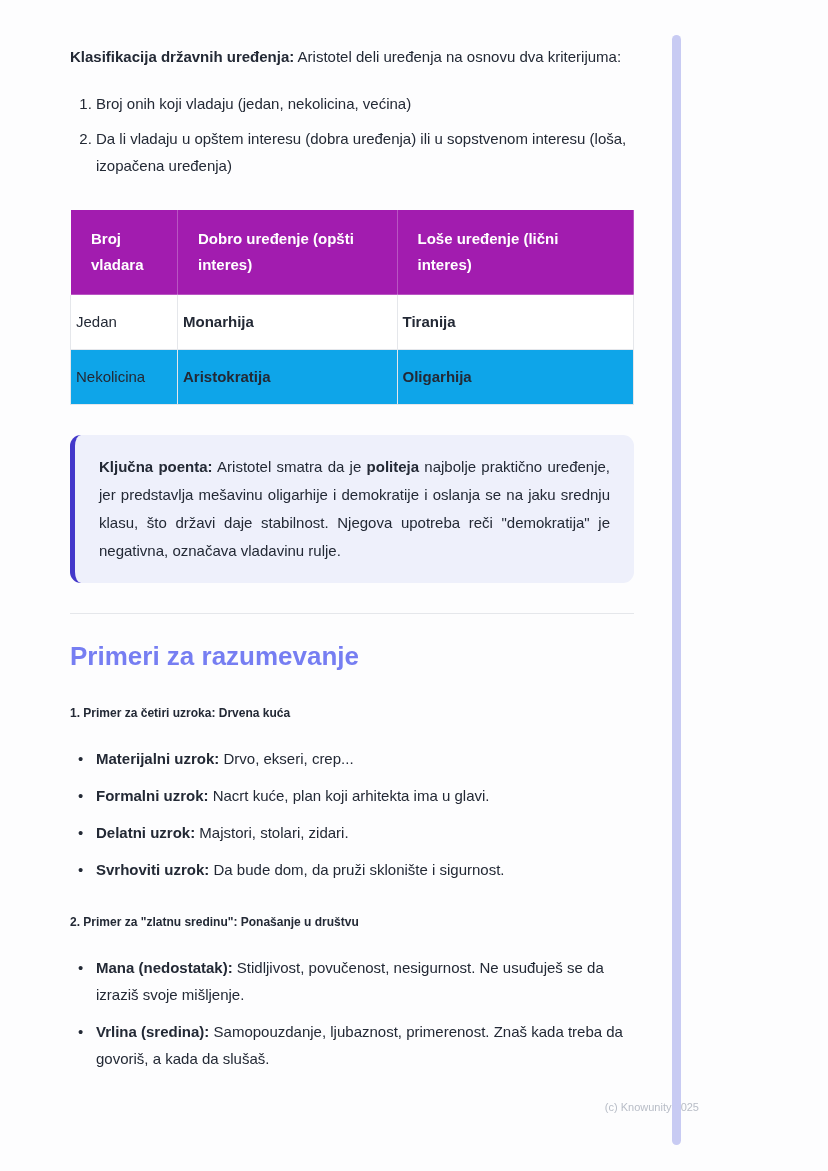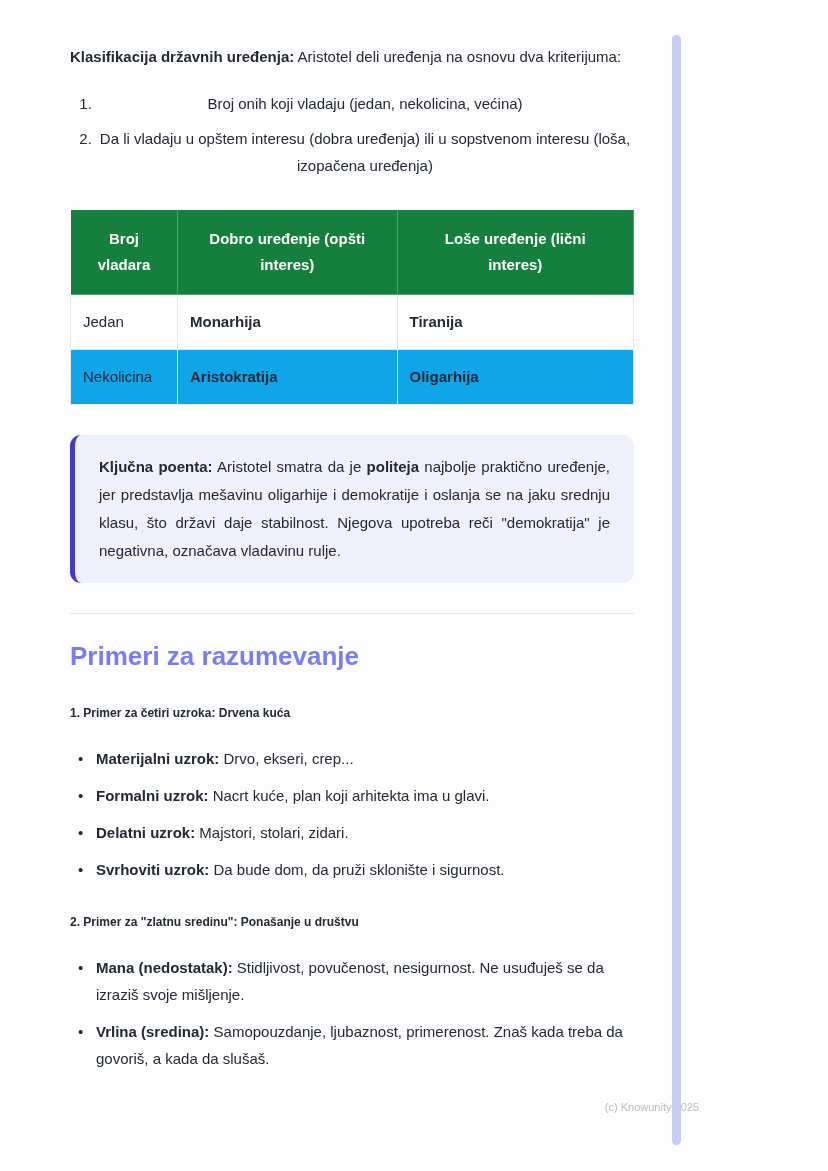--- a/index.html
+++ b/index.html
@@ -16,40 +16,40 @@
     position: absolute;
     left: 70px;
     top: 43px;
     width: 564px;
     font-size: 15px;
     line-height: 27px;
   }
   .intro { text-align: justify; margin-bottom: 20px; }
   .intro strong { font-weight: bold; }
   ol.criteria { margin: 0 0 30px 0; padding-left: 26px; }
-  ol.criteria li { margin-bottom: 8px; text-align: center; }
+  ol.criteria li { margin-bottom: 8px; }
 
   table.regimes {
     width: 100%;
     border-collapse: collapse;
     margin-bottom: 30px;
     font-size: 15px;
   }
   table.regimes th {
-    background: #15803d;
+    background: #a21caf;
     color: #ffffff;
     font-weight: bold;
-    text-align: center;
+    text-align: left;
     padding: 16px 20px;
     line-height: 26px;
     border: 1px solid rgba(255,255,255,0.25);
   }
   table.regimes td {
     border: 1px solid #e5e7eb;
-    padding: 14px 12px;
+    padding: 14px 5px;
     line-height: 26px;
     vertical-align: middle;
     background: #ffffff;
   }
   table.regimes tbody tr:nth-child(2) td { background: #0ea5e9; }
   table.regimes col.c1 { width: 19%; }
   table.regimes col.c2 { width: 39%; }
   table.regimes col.c3 { width: 42%; }
 
   .callout {

